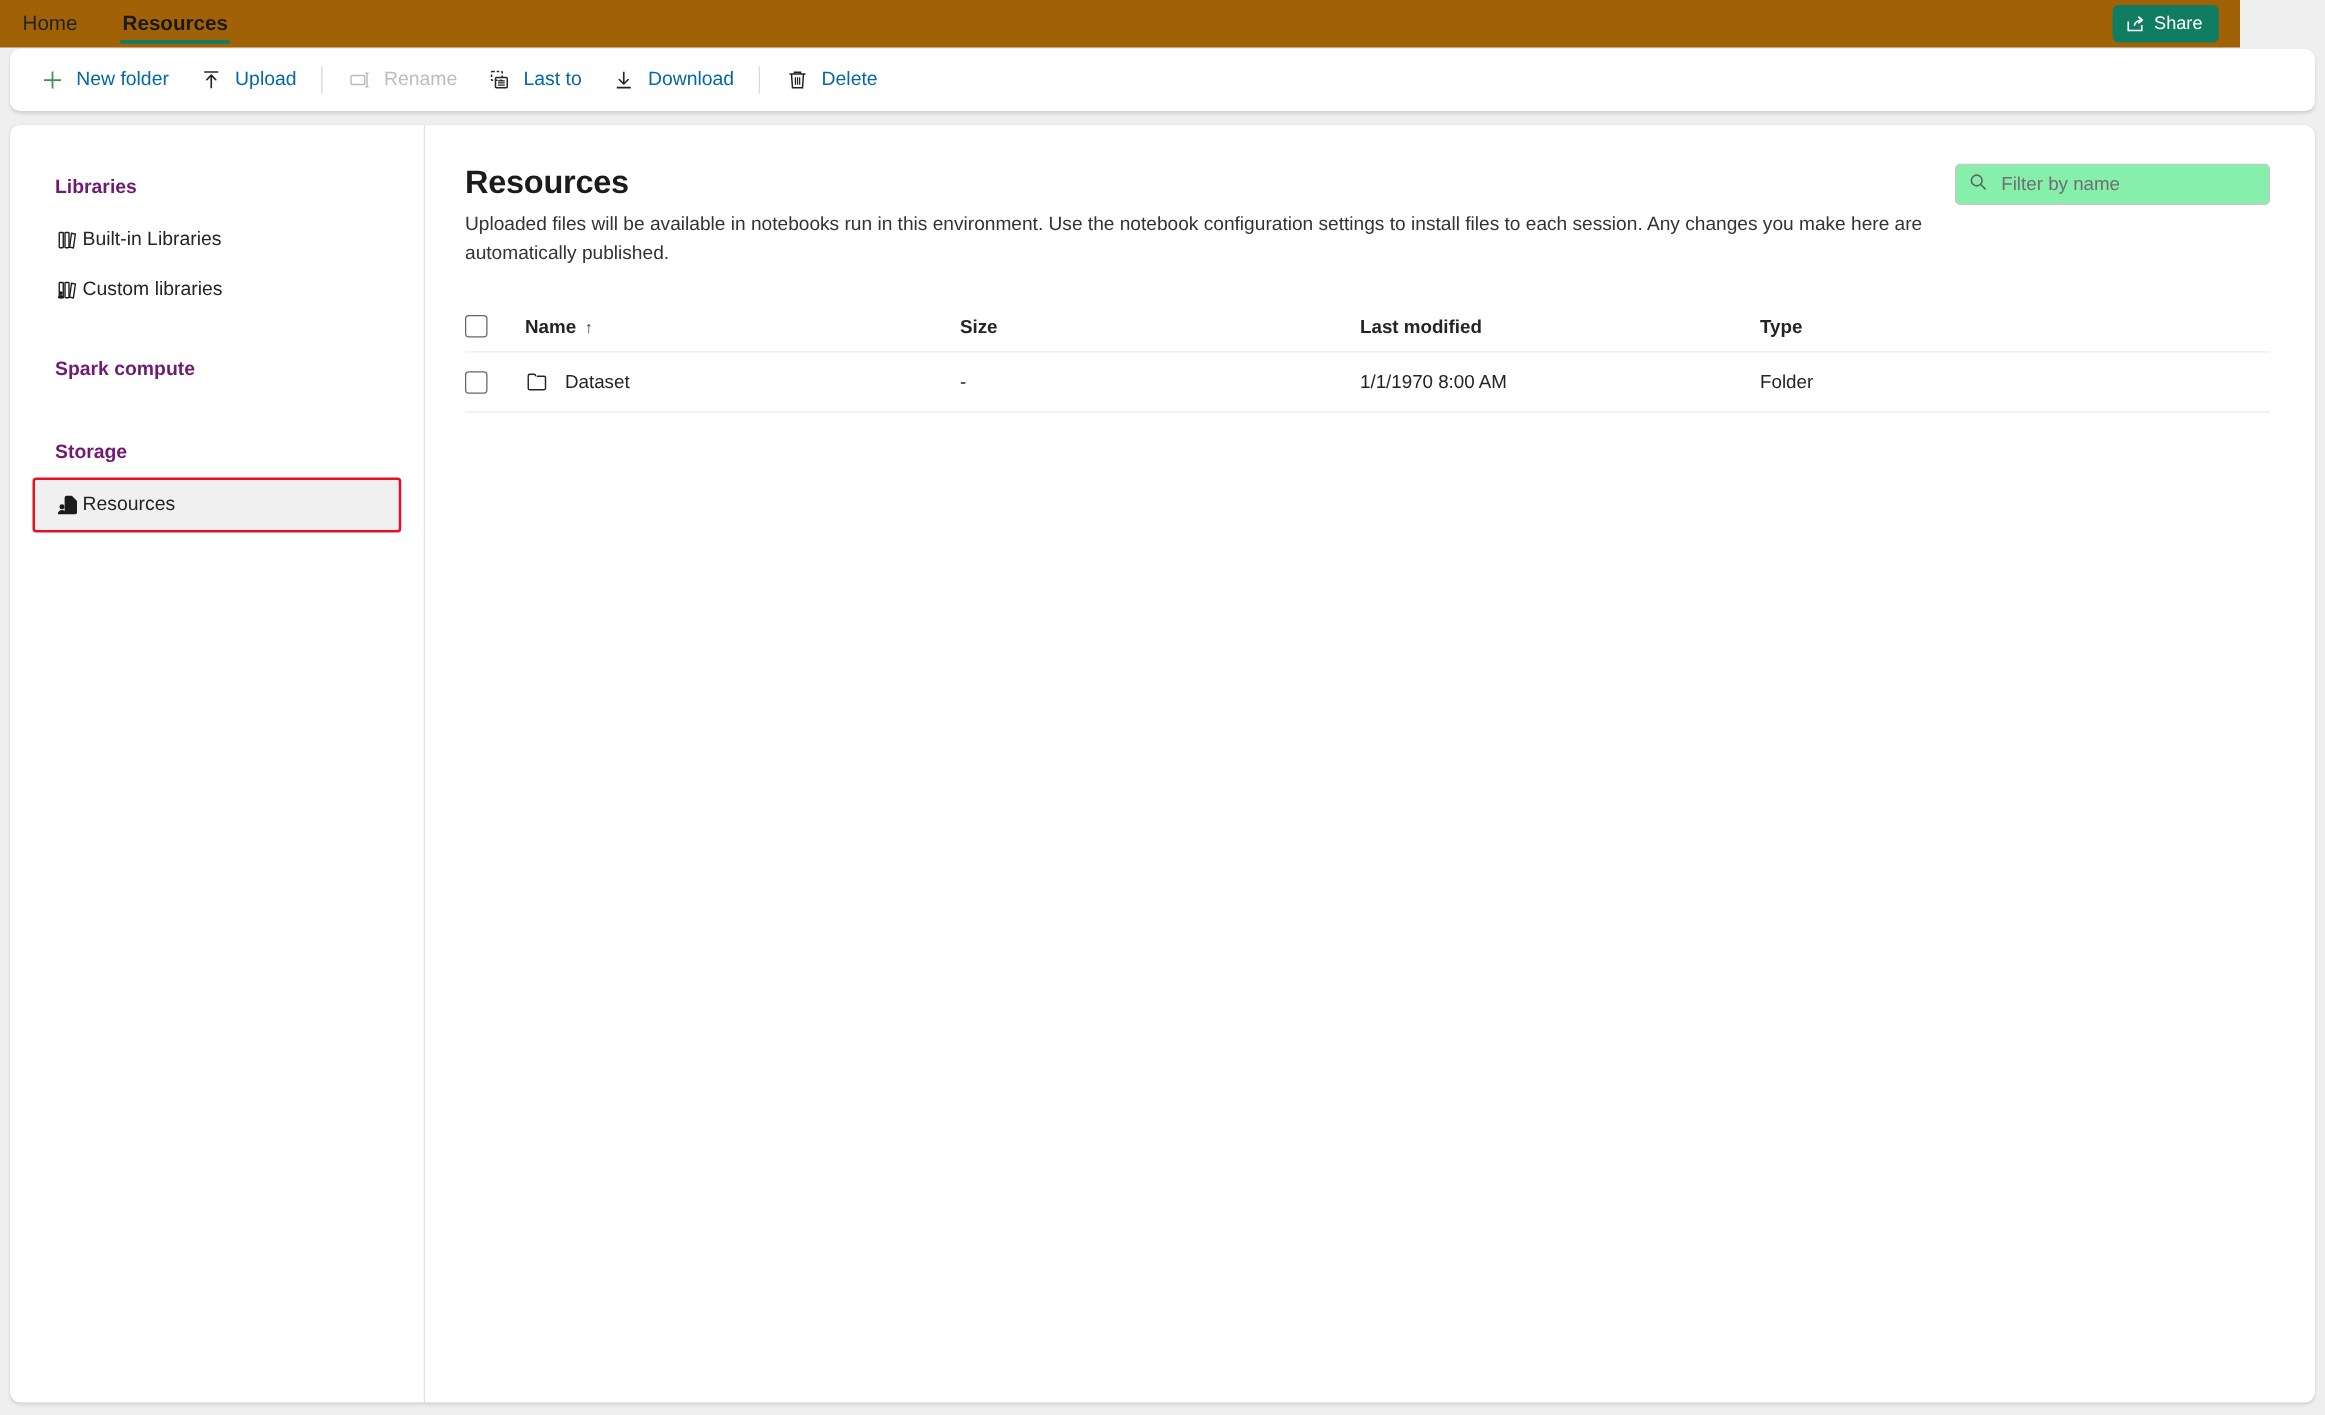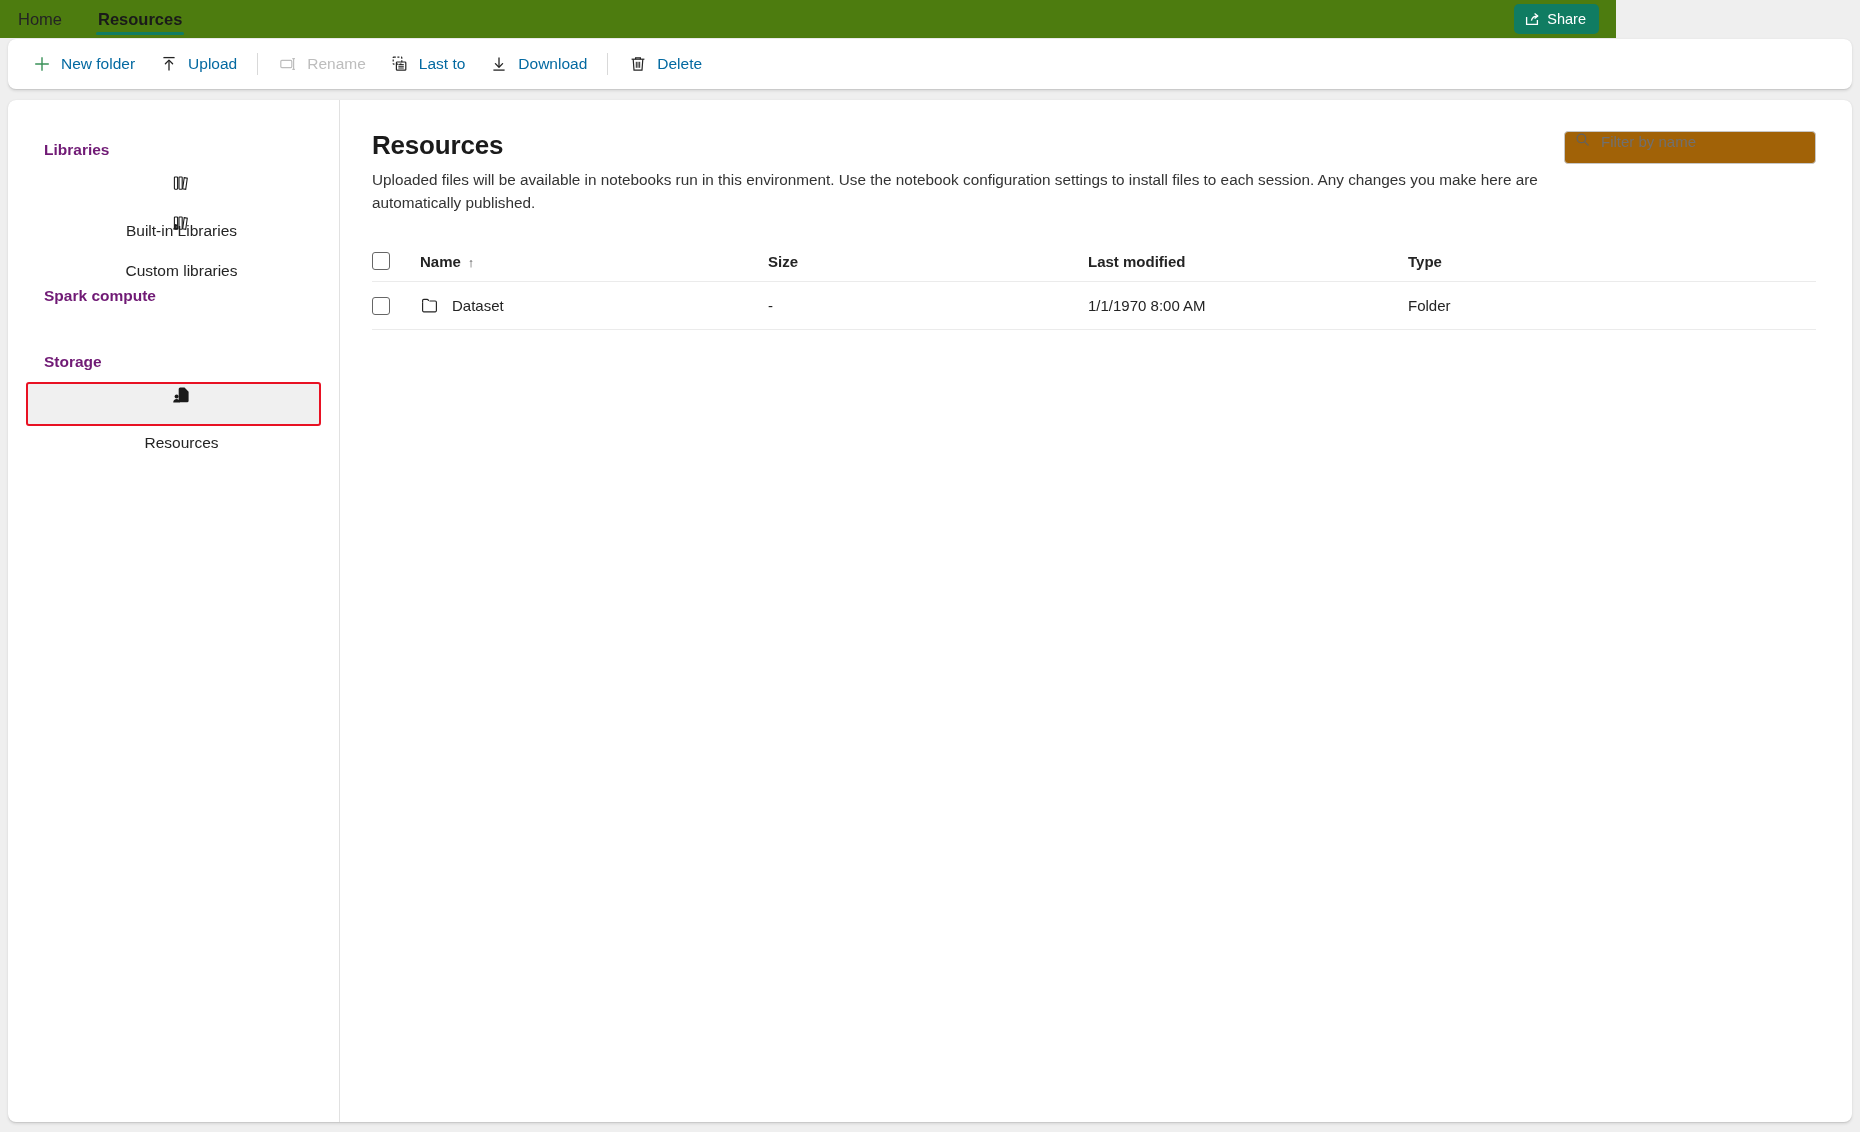--- a/index.html
+++ b/index.html
@@ -7,22 +7,22 @@
     margin: 0; padding: 0;
     width: 1860px; height: 1132px;
     background: #efefef;
     font-family: "Liberation Sans", sans-serif;
     -webkit-font-smoothing: antialiased;
     overflow: hidden;
   }
 
   
   .tabstrip {
-    position: absolute; top: 0; left: 0; width: 1616px; height: 38px;
-    background: #4d7c0f;
+    position: absolute; top: 0; left: 0; width: 1792px; height: 38px;
+    background: #a16207;
     display: flex; align-items: flex-end;
   }
   .tab {
     height: 38px; padding: 0 18px;
     display: flex; align-items: center; justify-content: center;
     font-size: 16.5px; color: #242424; cursor: pointer;
     position: relative;
   }
   .tab .tab-label { line-height: 1; }
   .tab.active .tab-label { font-weight: 600; color: #1a1a1a; }
@@ -75,23 +75,23 @@
     border-right: 1px solid #e1e1e1;
     padding-top: 24px;
     flex: 0 0 332px;
   }
   .nav-group-title {
     font-size: 15.5px; font-weight: 600; color: #701a75;
     padding: 0 0 0 36px; margin: 14px 0 10px 0; line-height: 24px;
   }
   .nav-item {
     height: 40px; margin: 0 20px; padding-left: 16px;
-    display: flex; align-items: center; gap: 28px;
+    display: flex; align-items: center; gap: 0;
     border-radius: 4px; cursor: pointer;
-    font-size: 15.5px; color: #242424; flex-direction: column;
+    font-size: 15.5px; color: #242424;
   }
   .nav-item .nav-icon {
     width: 22px; height: 22px; display: flex;
     align-items: center; justify-content: center; flex: 0 0 22px;
   }
   .nav-item.highlight {
     background: #f0f0f0;
     outline: 2px solid #e81123;
     outline-offset: 0px;
     border-radius: 1px;
@@ -109,22 +109,22 @@
     font-size: 26px; font-weight: 600; color: #1b1b1b;
     margin: 0 0 6px 0; line-height: 34px; letter-spacing: -0.2px;
   }
   .page-desc {
     font-size: 15.3px; color: #333333; line-height: 23px;
     margin: 0; max-width: 1390px;
   }
   .filter-box {
     flex: 0 0 252px; width: 252px; height: 33px; margin-top: 3px;
     border: 1px solid #c7c7c7; border-radius: 4px;
-    display: flex; align-items: flex-start; gap: 9px; padding: 0 10px;
-    background: #a16207;
+    display: flex; align-items: center; gap: 9px; padding: 0 10px;
+    background: #86efac;
   }
   .filter-box input {
     border: none; outline: none; width: 100%; background: transparent;
     font-size: 15px; color: #242424; font-family: "Liberation Sans", sans-serif;
   }
   .filter-box input::placeholder { color: #707070; }
 
   
   .tbl { width: 100%; margin-top: 38px; border-collapse: collapse; table-layout: fixed; }
   .tbl th {

